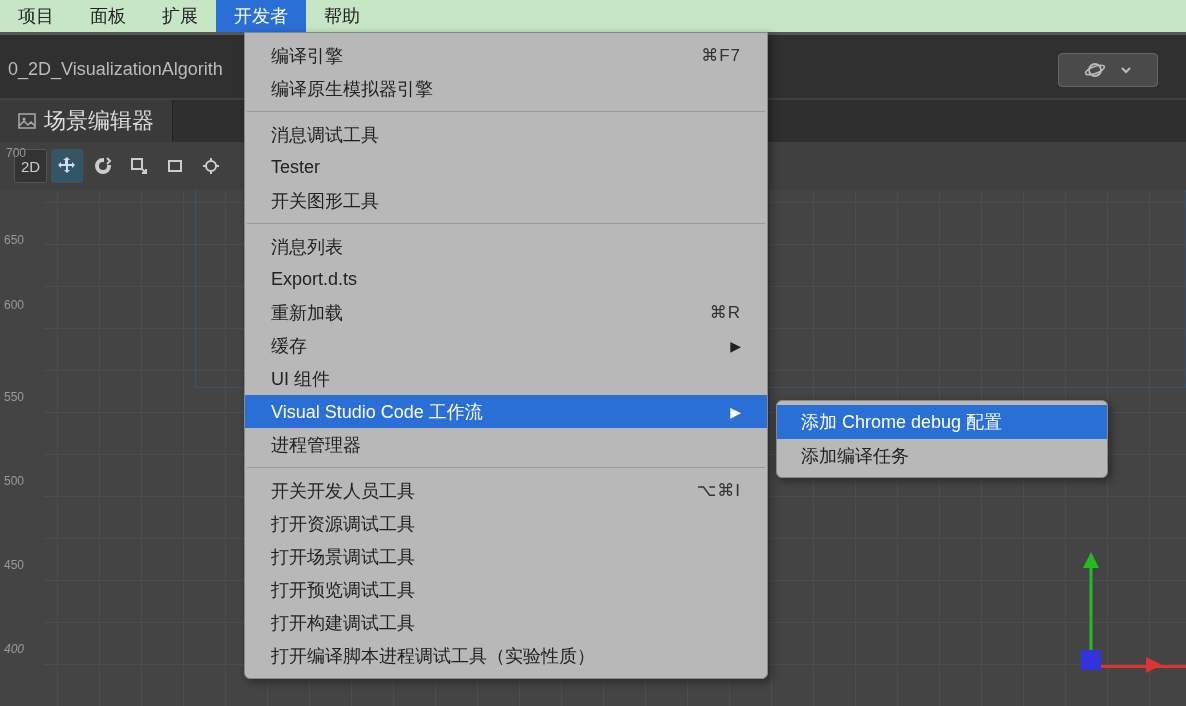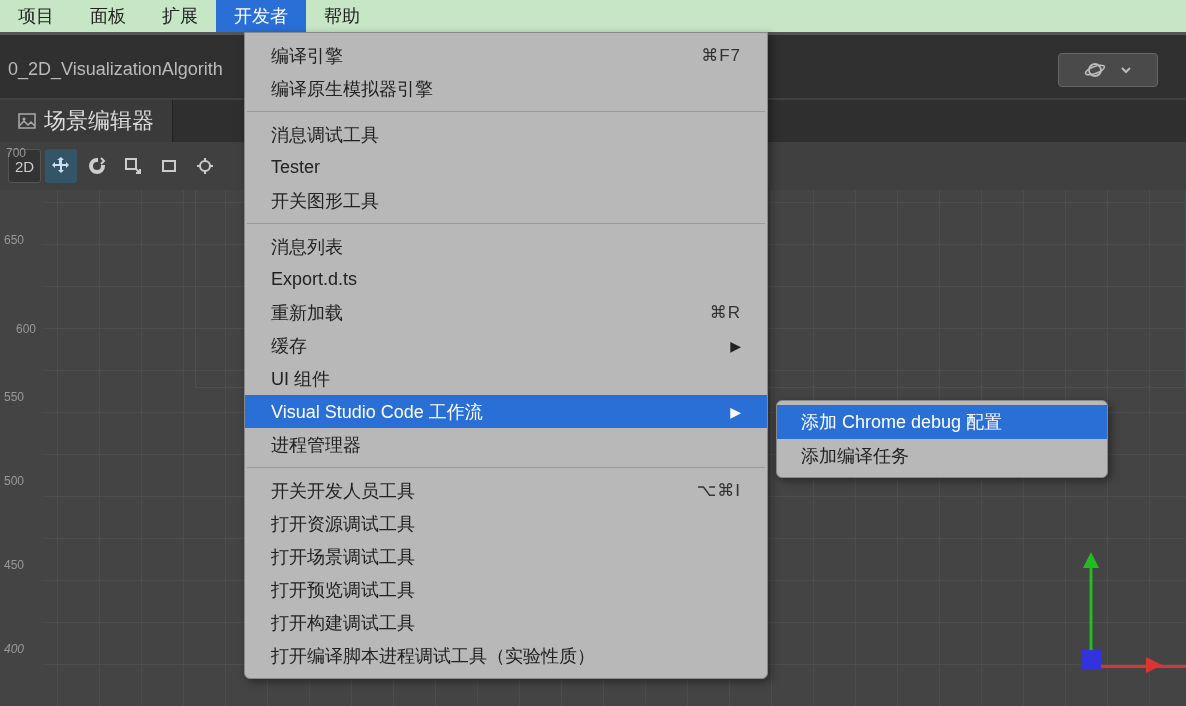--- a/index.html
+++ b/index.html
@@ -13,21 +13,21 @@
 
 .tabbar { position:absolute; top:32px; left:0; right:0; height:66px; background:#303030; border-top:3px solid #555; }
 .tabbar .project-tab { position:absolute; left:0; top:5px; height:58px; padding:0 16px 0 8px; color:#bbb; font-size:18px; display:flex; align-items:center;text-align:right; }
 .planet-btn { position:absolute; right:28px; top:18px; width:100px; height:34px; background:#4a4a4a; border:1px solid #666; border-radius:4px; display:flex; align-items:center; justify-content:center; gap:14px; }
 
 
 .scenetabs { position:absolute; top:100px; left:0; right:0; height:42px; background:#2f2f2f; display:flex; }
 .scenetab { display:flex; align-items:center; gap:8px; padding:0 18px; height:42px; color:#ddd; font-size:22px; background:#3a3a3a; border-right:1px solid #222; }
 
 
-.toolrow { position:absolute; top:142px; left:0; right:0; height:48px; background:#404040; display:flex; align-items:center; padding-left:8px; gap:4px; }
+.toolrow { position:absolute; top:142px; left:0; right:0; height:48px; background:#404040; display:flex; align-items:center; padding-left:14px; gap:4px; }
 .toolbtn { width:32px; height:34px; display:flex; align-items:center; justify-content:center; color:#ccc; border-radius:3px; }
 .toolbtn.txt { font-size:15px; width:auto; padding:0 6px; background:#333; border:1px solid #555;}
 .toolbtn.active { background:#356; }
 
 
 .canvas { position:absolute; top:142px; left:0; right:0; bottom:0; background:#444; }
 .ruler-v { position:absolute; top:48px; left:0; width:44px; bottom:0; }
 .ruler-v .tick { position:absolute; left:4px; font-size:12px; color:#999; }
 .grid { position:absolute; top:48px; left:44px; right:0; bottom:0;
   background-image:linear-gradient(#555 1px,transparent 1px),linear-gradient(90deg,#555 1px,transparent 1px);
@@ -61,21 +61,21 @@
 svg { display:block; }
 </style>
 </head>
 <body>
 
 <div class="canvas">
   <div class="grid"></div>
   <div class="outline-rect"></div>
   <div class="ruler-v" id="ruler-v">
       <div class="tick" style="top: 43px;">650</div>
-      <div class="tick" style="top: 132px; margin-left: 12px;">600</div>
+      <div class="tick" style="top: 108px;">600</div>
       <div class="tick" style="top: 200px;">550</div>
       <div class="tick" style="top: 284px;">500</div>
       <div class="tick" style="top: 368px;">450</div>
       <div class="tick" style="top: 452px; font-style: italic;">400</div>
     </div>
   <div class="gizmo">
     <div class="y-axis"></div>
       <div class="y-arrow"></div>
     <div class="x-axis"></div>
       <div class="x-arrow"></div>

